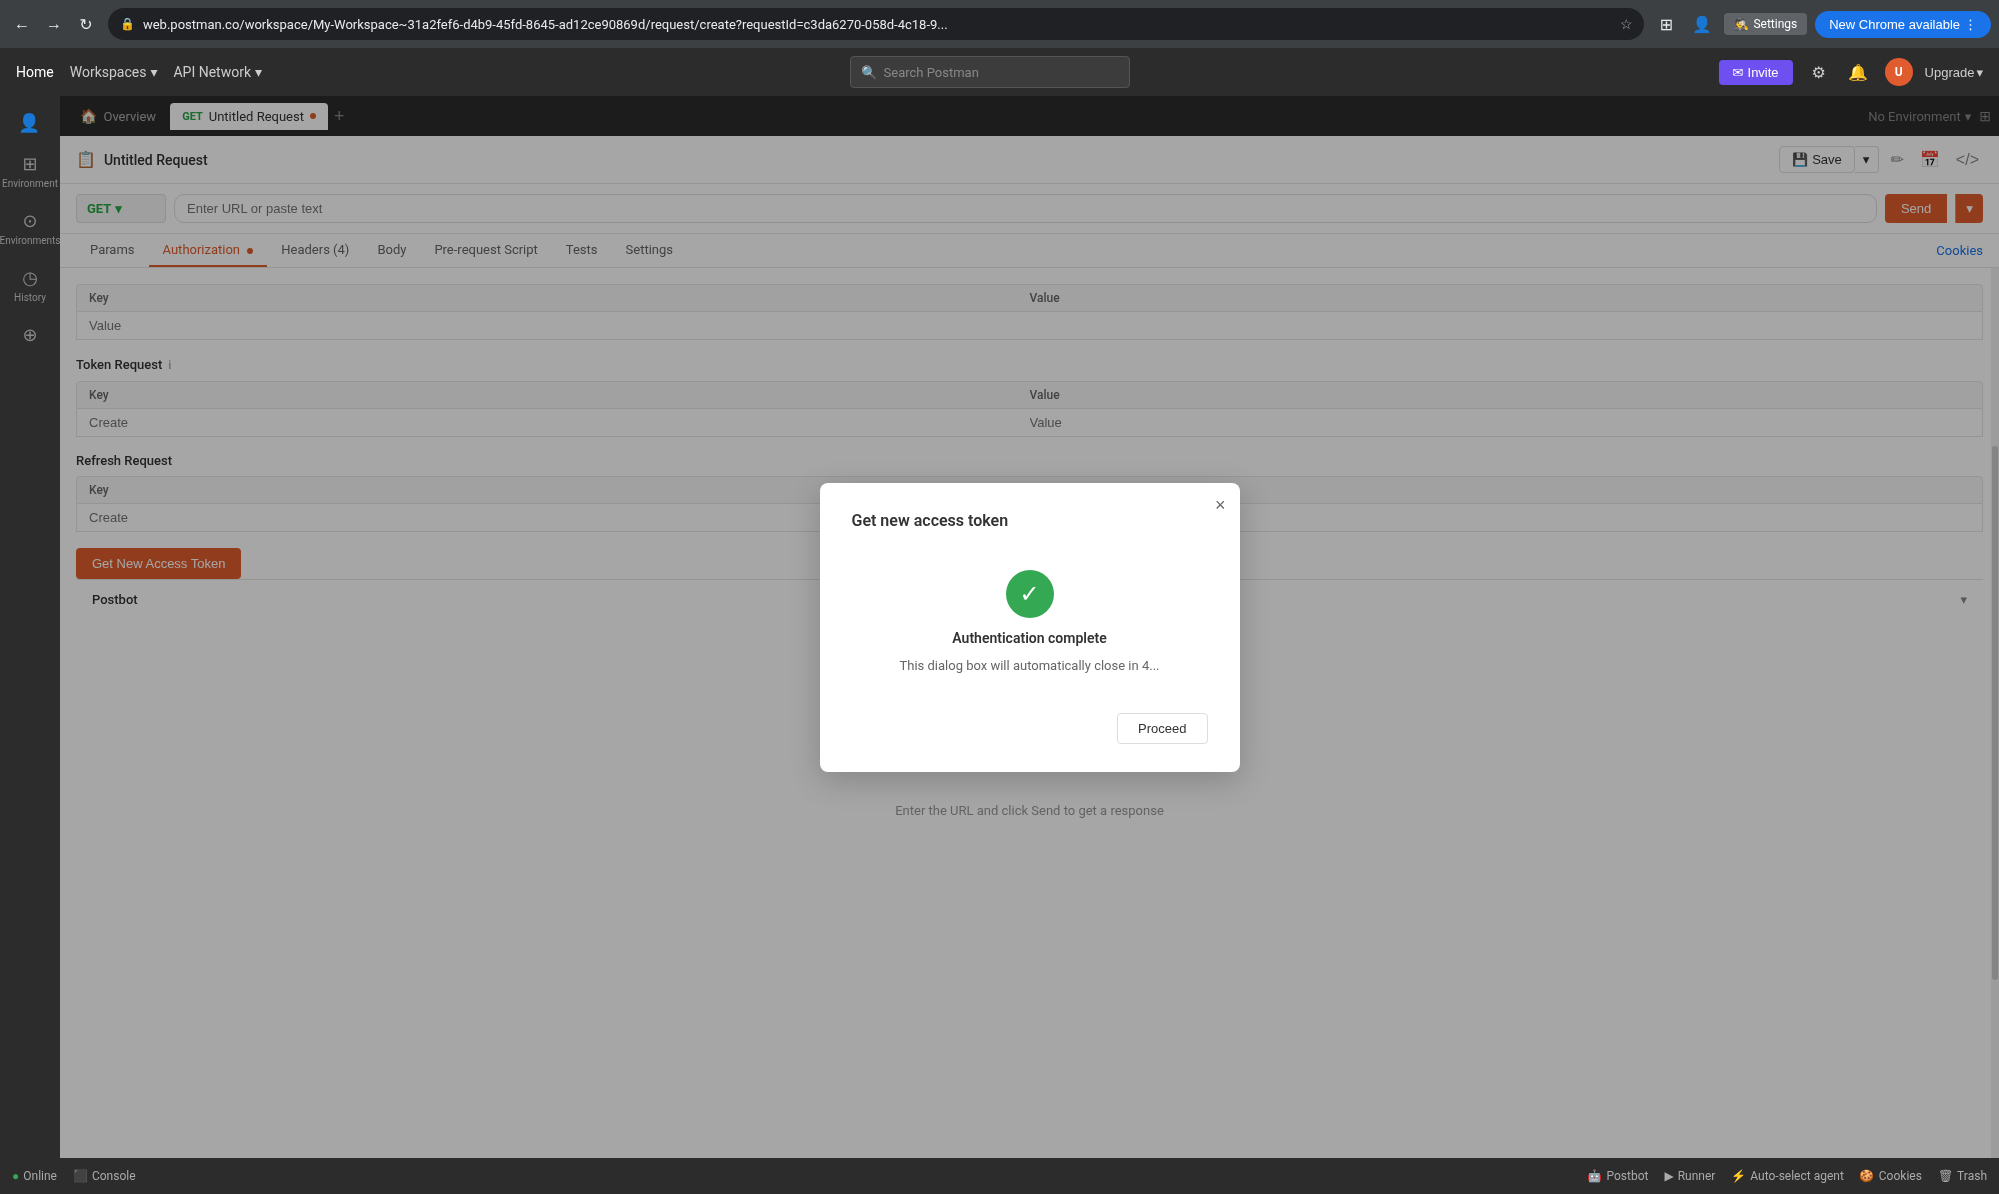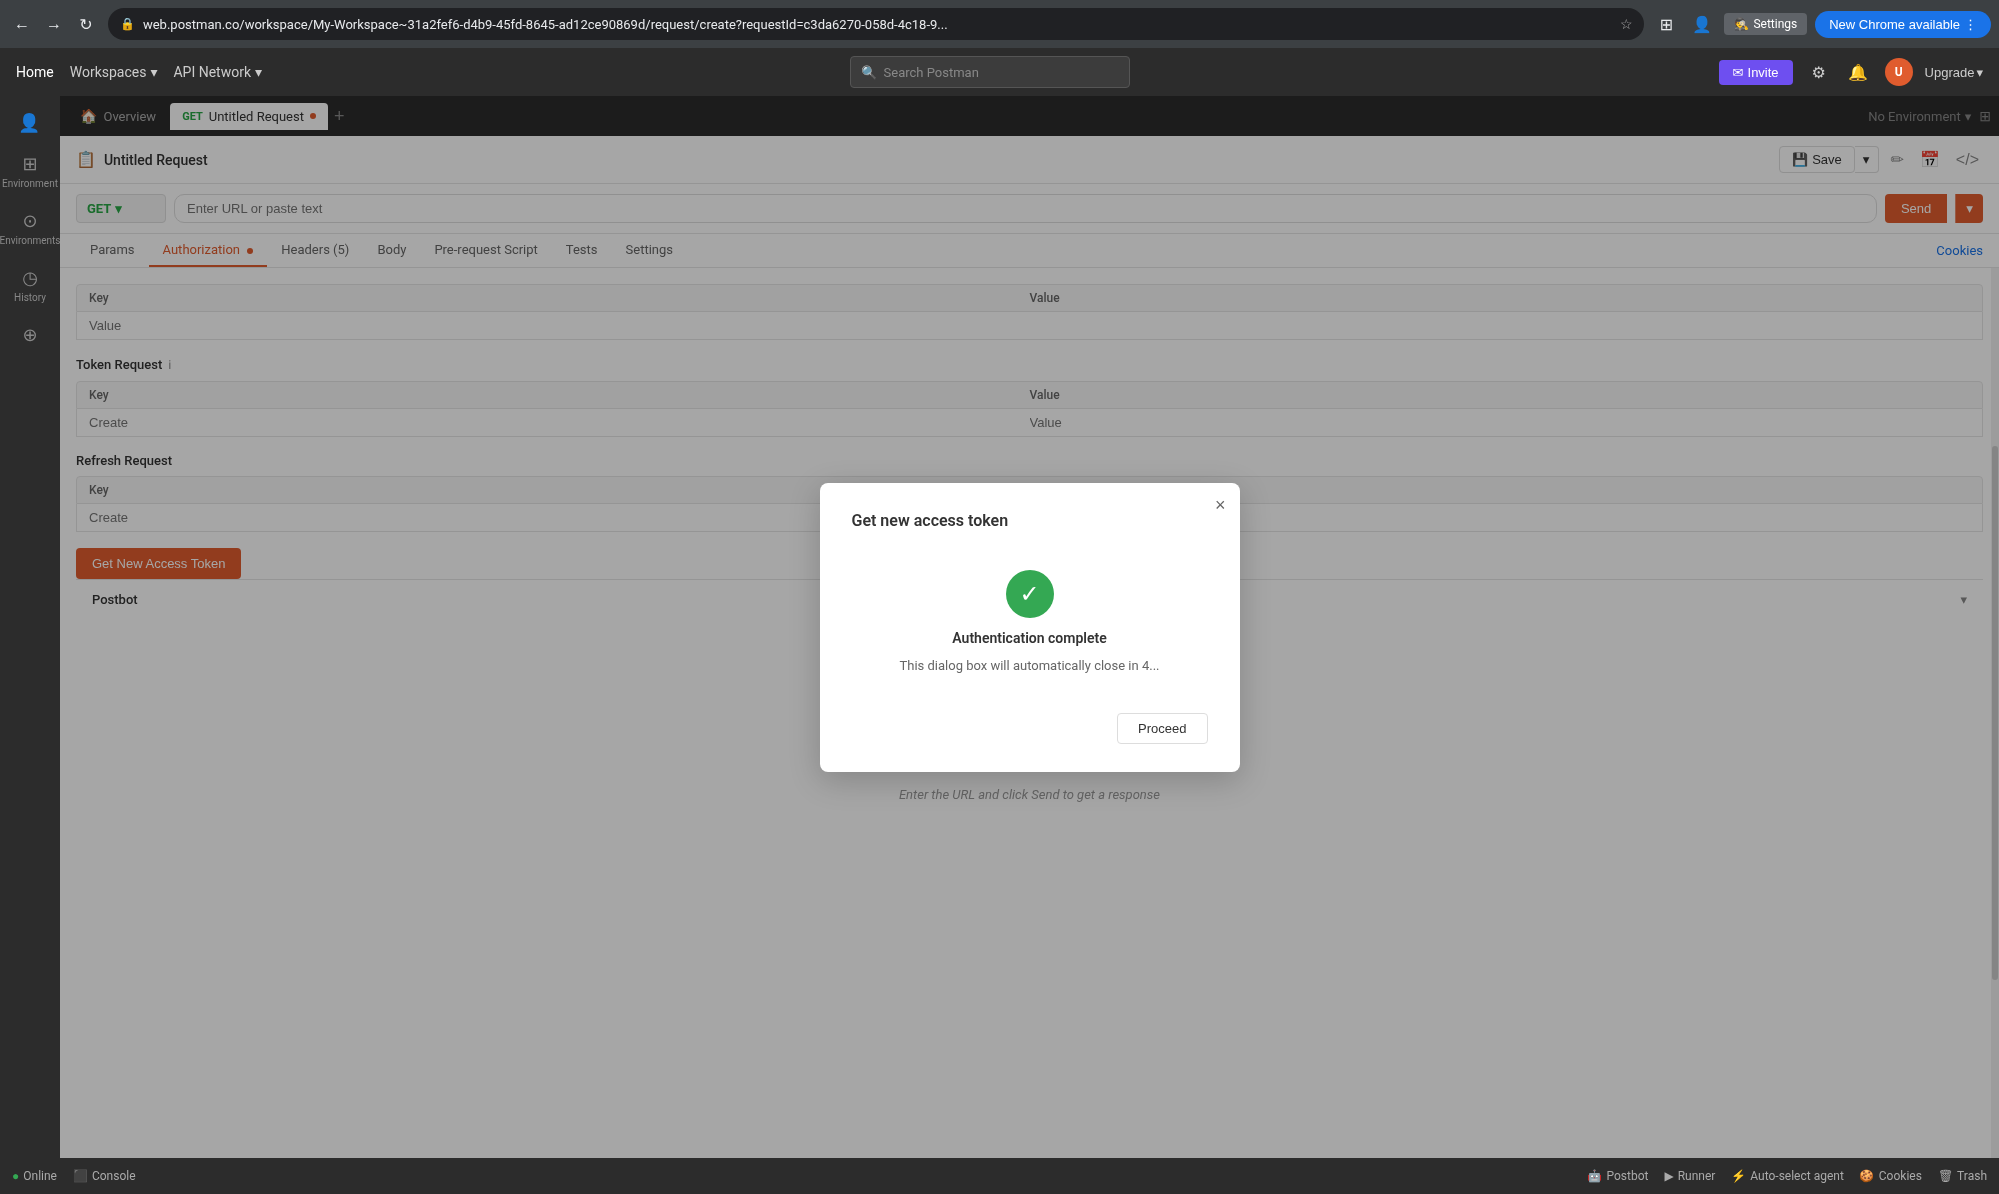--- a/index.html
+++ b/index.html
@@ -91,21 +91,21 @@
 
     .section-header { font-size: 13px; font-weight: 500; color: #333; margin: 16px 0 8px; display: flex; align-items: center; gap: 6px; }
     .info-icon { color: #888; font-size: 12px; }
 
     .get-token-btn { background: #e05c2e; color: white; border: none; padding: 8px 16px; border-radius: 4px; font-size: 13px; cursor: pointer; margin-top: 16px; }
 
     
     .response-area { border-top: 1px solid #e5e5e5; padding: 12px 16px; }
     .response-header { display: flex; align-items: center; justify-content: space-between; cursor: pointer; }
     .response-title { font-size: 13px; font-weight: 500; color: #333; }
-    .response-body { display: flex; flex-direction: column; align-items: center; justify-content: center; padding: 60px 20px; color: #999; font-size: 13px; gap: 0; font-style: italic; }
+    .response-body { display: flex; flex-direction: column; align-items: center; justify-content: center; padding: 60px 20px; color: #999; font-size: 13px; gap: 16px; }
 
     
     .modal-overlay { position: absolute; top: 0; left: 0; right: 0; bottom: 0; background: rgba(0,0,0,0.35); display: flex; align-items: center; justify-content: center; z-index: 100; }
     .modal { background: white; border-radius: 8px; padding: 28px 32px; width: 420px; box-shadow: 0 8px 32px rgba(0,0,0,0.2); position: relative; }
     .modal-close { position: absolute; top: 12px; right: 14px; background: transparent; border: none; font-size: 18px; color: #666; cursor: pointer; }
     .modal-title { font-size: 16px; font-weight: 600; color: #333; margin-bottom: 24px; }
     .modal-content { display: flex; flex-direction: column; align-items: center; gap: 12px; padding: 16px 0; }
     .success-icon { width: 48px; height: 48px; border-radius: 50%; background: #34a853; display: flex; align-items: center; justify-content: center; color: white; font-size: 24px; }
     .modal-success-title { font-size: 14px; font-weight: 600; color: #333; }
     .modal-success-msg { font-size: 13px; color: #666; text-align: center; }
@@ -253,21 +253,21 @@
           <button class="send-btn">Send</button>
           <button class="send-dropdown">▾</button>
         </div>
 
         <div class="request-tabs">
           <div class="req-tab">Params</div>
           <div class="req-tab active">
             <span>Authorization</span>
             <span class="dot"></span>
           </div>
-          <div class="req-tab">Headers (5)</div>
+          <div class="req-tab">Headers (4)</div>
           <div class="req-tab">Body</div>
           <div class="req-tab">Pre-request Script</div>
           <div class="req-tab">Tests</div>
           <div class="req-tab">Settings</div>
           <span class="cookies-link">Cookies</span>
         </div>
 
         <div class="auth-content">
 
           

